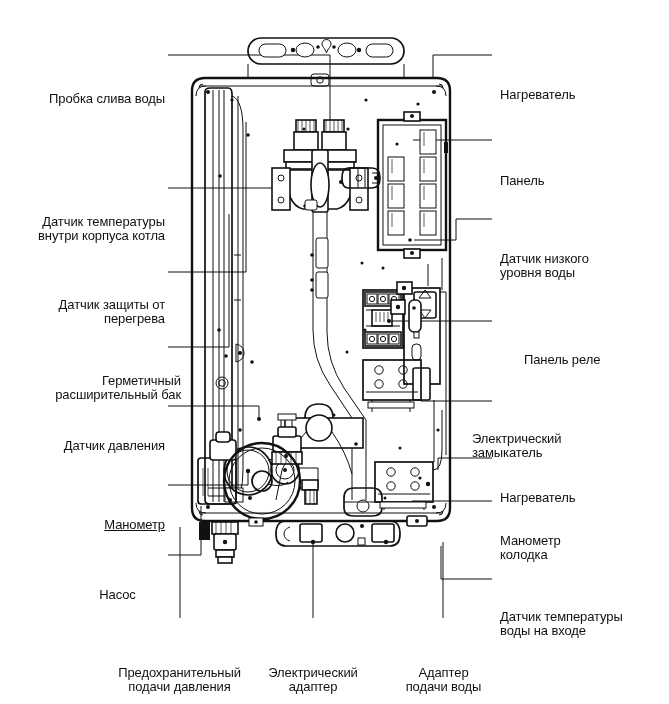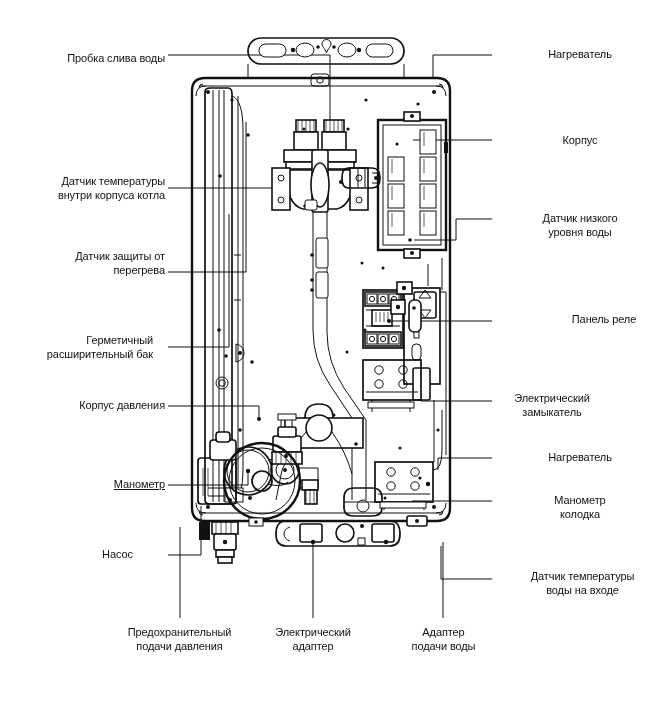--- a/index.html
+++ b/index.html
@@ -1,23 +1,23 @@
 <!DOCTYPE html>
 <html><head>
 <meta charset="utf-8">
 <style>
   html,body{margin:0;padding:0;background:#ffffff;}
   body{width:669px;height:704px;overflow:hidden;
        font-family:"Liberation Sans","DejaVu Sans",sans-serif;}
   #root{position:relative;width:669px;height:704px;background:#fff;}
   svg{display:block;}
-  .lbl{position:absolute;font-size:11px;line-height:13.5px;color:#111;
-       letter-spacing:-0.1px;white-space:pre-line;}
+  .lbl{position:absolute;font-size:13px;line-height:13.5px;color:#111;
+       letter-spacing:-0.1px;white-space:pre-line;margin-top:40px;}
   .lbl.r{text-align:right;}
-  .lbl.l{text-align:center;}
+  .lbl.l{text-align:left;}
   .lbl.c{text-align:center;}
 </style>
 </head>
 <body>
 
 <div id="root">
 
   <svg width="669" height="704" viewBox="0 0 669 704">
     <defs>
       <style>
@@ -353,32 +353,32 @@
       <circle class="f" cx="438" cy="430" r="1.6"></circle>
       <circle class="f" cx="400" cy="448" r="1.5"></circle>
       <circle class="f" cx="347" cy="352" r="1.5"></circle>
     </g>
   </svg>
 
   <div>
     <div class="lbl r" style="left:40px;top:52px;width:125px;">Пробка слива воды</div>
     <div class="lbl r" style="left:22px;top:175px;width:143px;">Датчик температуры
 внутри корпуса котла</div>
-    <div class="lbl r" style="left:22px;top:250px;width:143px;">Датчик защиты от
+    <div class="lbl r" style="left:22px;top:258px;width:143px;">Датчик защиты от
 перегрева</div>
-    <div class="lbl r" style="left:10px;top:334px;width:143px;text-align:right;">Герметичный
+    <div class="lbl r" style="left:38px;top:334px;width:143px;text-align:right;">Герметичный
 расширительный бак</div>
-    <div class="lbl r" style="left:40px;top:399px;width:125px;">Корпус давления</div>
+    <div class="lbl r" style="left:40px;top:399px;width:125px;">Датчик давления</div>
     <div class="lbl r" style="left:60px;top:478px;width:105px;text-decoration:underline;">Манометр</div>
     <div class="lbl r" style="left:70px;top:548px;width:95px;text-align:center;">Насос</div>
   </div>
 
   <div>
     <div class="lbl l" style="left:500px;top:48px;width:160px;">Нагреватель</div>
-    <div class="lbl l" style="left:500px;top:134px;width:160px;">Корпус</div>
+    <div class="lbl l" style="left:500px;top:134px;width:160px;">Панель</div>
     <div class="lbl l" style="left:500px;top:212px;width:160px;">Датчик низкого
 уровня воды</div>
     <div class="lbl l" style="left:524px;top:313px;width:160px;">Панель реле</div>
     <div class="lbl l" style="left:472px;top:392px;width:160px;">Электрический
 замыкатель</div>
     <div class="lbl l" style="left:500px;top:451px;width:160px;">Нагреватель</div>
     <div class="lbl l" style="left:500px;top:494px;width:160px;">Манометр
 колодка</div>
     <div class="lbl l" style="left:500px;top:570px;width:165px;">Датчик температуры
 воды на входе</div>

